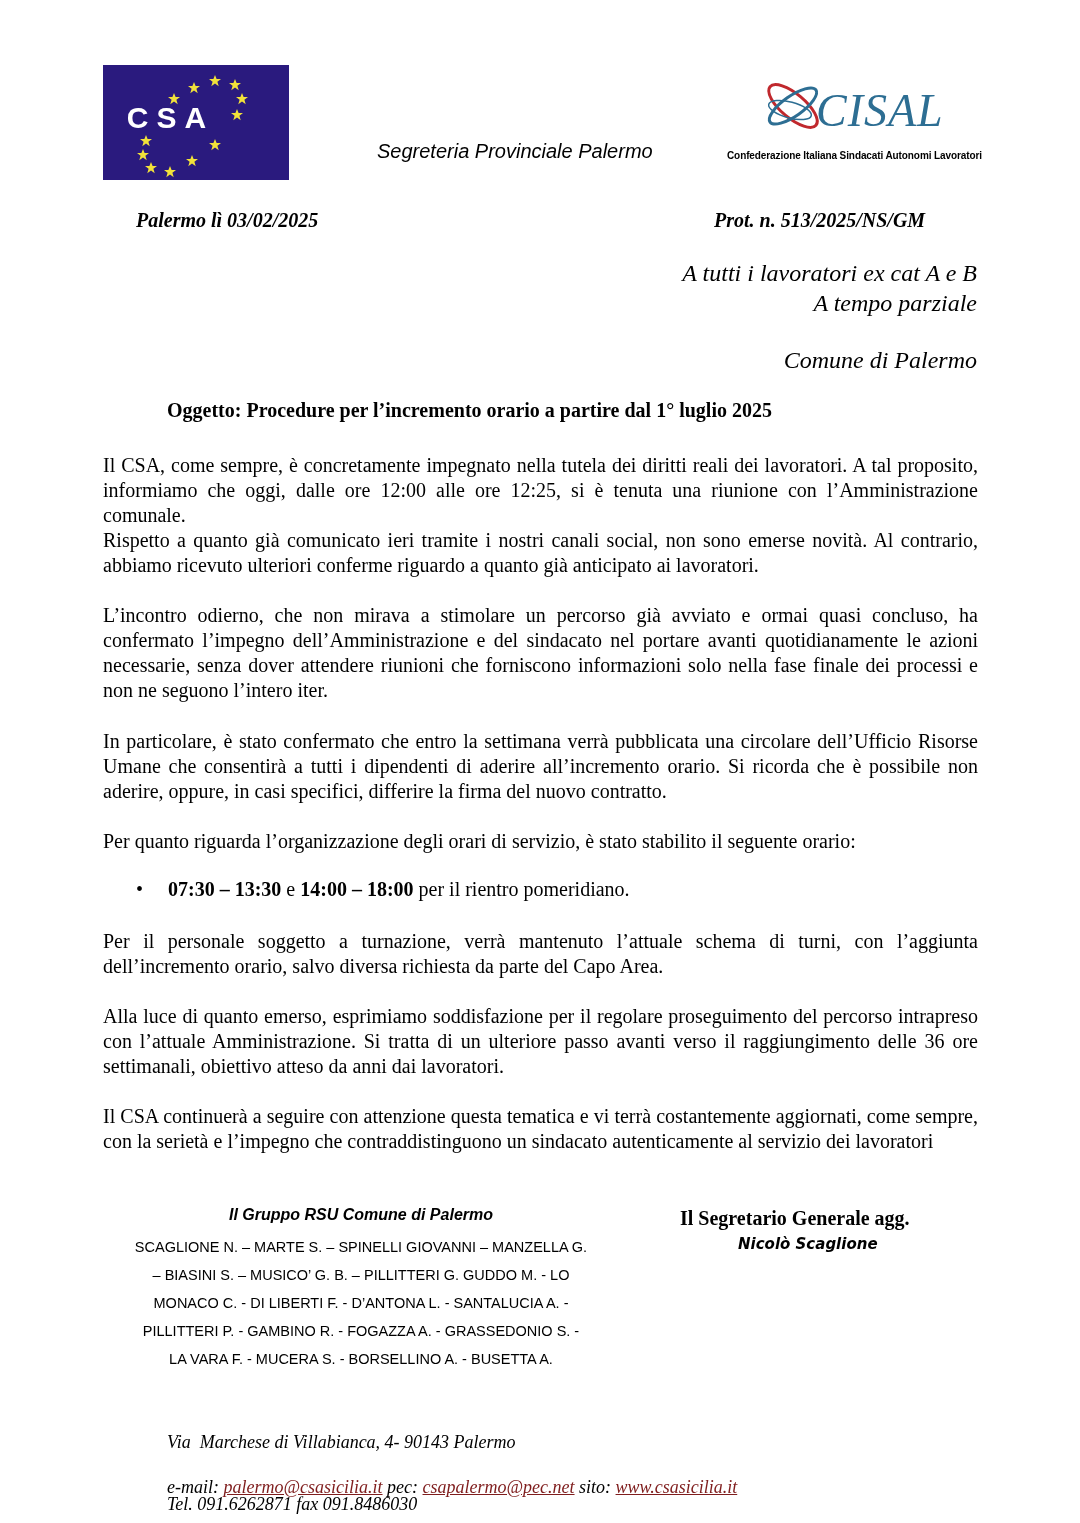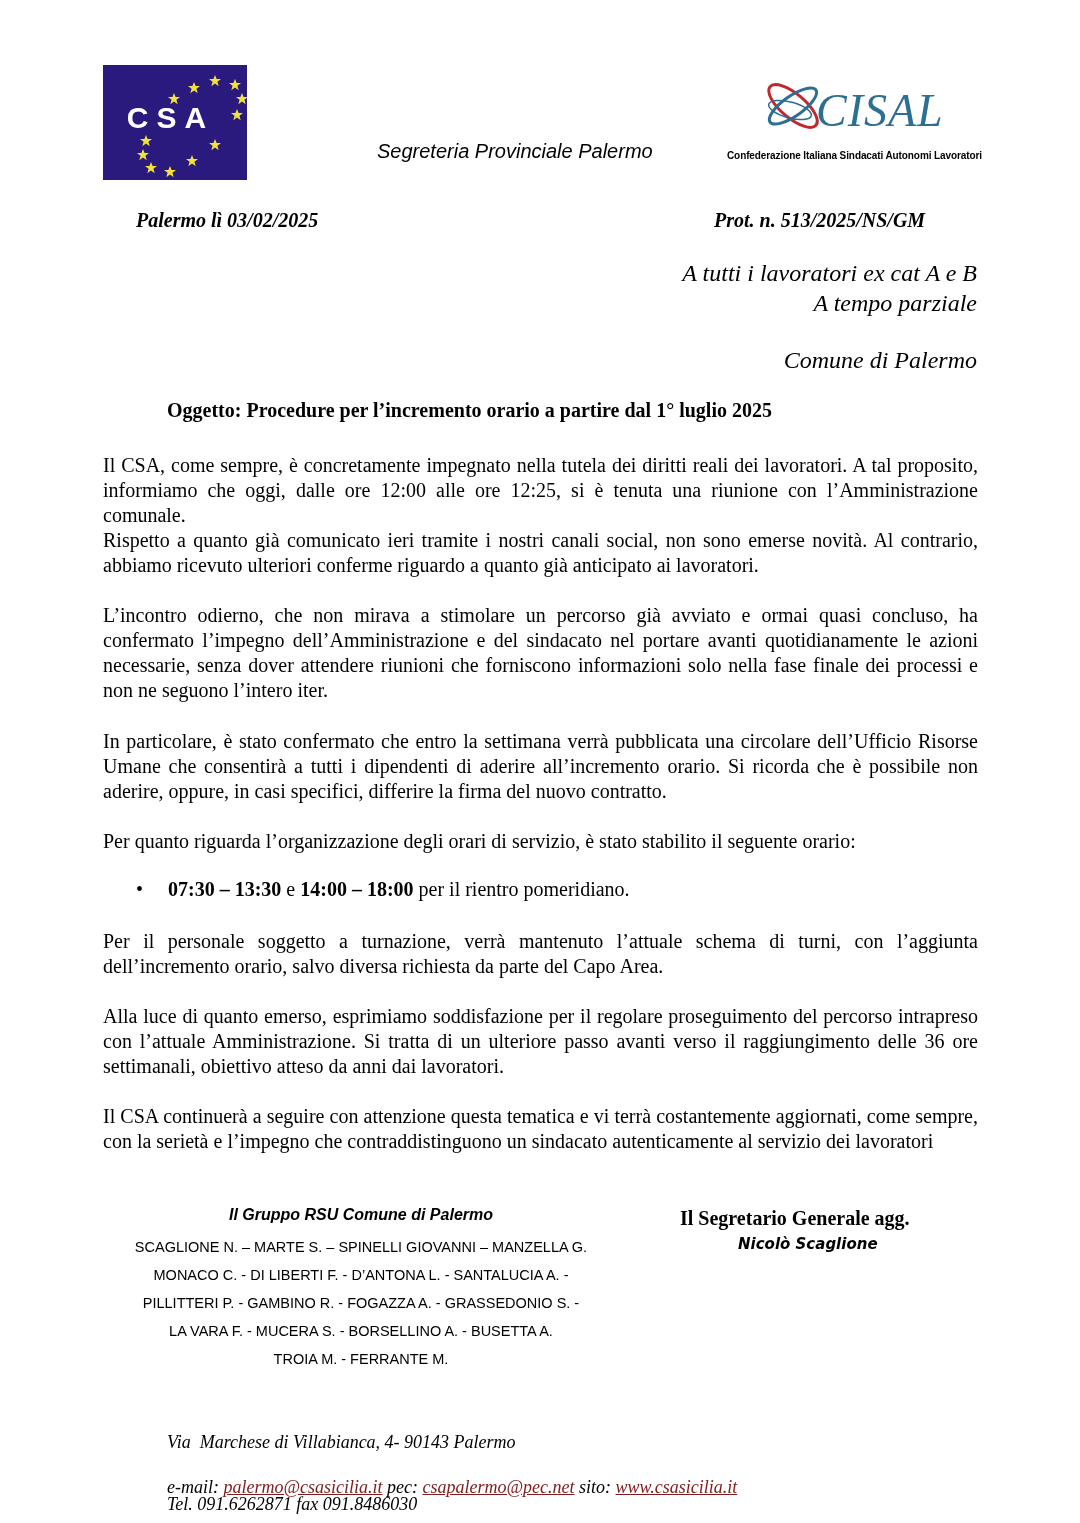--- a/index.html
+++ b/index.html
@@ -1,20 +1,20 @@
 <!DOCTYPE html>
 <html><head>
 <meta charset="utf-8">
 <style>
   html, body { margin: 0; padding: 0; background: #ffffff; }
   body { width: 1080px; height: 1523px; position: relative; overflow: hidden; color: #000; }
   .abs { position: absolute; }
 
   
-  #csa-logo { left: 103px; top: 65px; width: 144px; height: 115px; background: #2a1a7e; overflow: hidden; }
+  #csa-logo { left: 103px; top: 65px; width: 186px; height: 115px; background: #2a1a7e; overflow: hidden; }
   #csa-logo .letters { position: absolute; left: 0; top: 36px; width: 135px; text-align: center;
      font-family: "Liberation Sans", sans-serif; font-weight: bold; font-size: 30px; color: #fff; letter-spacing: 8px; }
   #csa-logo svg { position: absolute; left: 0; top: 0; }
 
   
   #cisal-logo { left: 760px; top: 70px; width: 200px; height: 70px; }
   #cisal-logo .word { position: absolute; left: 56px; top: 18px; font-family: "Liberation Serif", serif;
      font-style: italic; font-size: 46px; color: #2d6e93; letter-spacing: 1px; line-height: 1; }
   #cisal-sub { left: 727px; top: 150px; font-family: "Liberation Sans", sans-serif; font-weight: bold; font-size: 10px; white-space: nowrap; letter-spacing: -0.1px; }
 
@@ -104,24 +104,24 @@
 <div id="bullet" class="abs">•</div>
 <div id="bullet-text" class="abs"><b>07:30 – 13:30</b><span style="white-space:pre"> e </span><b>14:00 – 18:00</b><span style="white-space:pre"> per il rientro pomeridiano.</span></div>
 
 <div class="para" style="top:929px">Per il personale soggetto a turnazione, verrà mantenuto l’attuale schema di turni, con l’aggiunta dell’incremento orario, salvo diversa richiesta da parte del Capo Area.</div>
 <div class="para" style="top:1004px">Alla luce di quanto emerso, esprimiamo soddisfazione per il regolare proseguimento del percorso intrapreso con l’attuale Amministrazione. Si tratta di un ulteriore passo avanti verso il raggiungimento delle 36 ore settimanali, obiettivo atteso da anni dai lavoratori.</div>
 <div class="para" style="top:1104px">Il CSA continuerà a seguire con attenzione questa tematica e vi terrà costantemente aggiornati, come sempre, con la serietà e l’impegno che contraddistinguono un sindacato autenticamente al servizio dei lavoratori</div>
 
 <div id="rsu-title" class="abs">Il Gruppo RSU Comune di Palermo</div>
 <div id="rsu-names" class="abs">
   <div>SCAGLIONE N. – MARTE S. – SPINELLI GIOVANNI – MANZELLA G.</div>
+  <div>– BIASINI S. – MUSICO’ G. B. – PILLITTERI G. GUDDO M. - LO</div>
   <div>MONACO C. - DI LIBERTI F. - D’ANTONA L. - SANTALUCIA A. -</div>
   <div>PILLITTERI P. - GAMBINO R. - FOGAZZA A. - GRASSEDONIO S. -</div>
   <div>LA VARA F. - MUCERA S. - BORSELLINO A. - BUSETTA A.</div>
-  <div>TROIA M. - FERRANTE M.</div>
 </div>
 
 <div id="sig-role" class="abs">Il Segretario Generale agg.</div>
 <div id="sig-name" class="abs">Nicolò Scaglione</div>
 
 <div id="foot1" class="abs foot" style="white-space:pre">Via  Marchese di Villabianca, 4- 90143 Palermo</div>
 <div id="foot2" class="abs foot">Tel. 091.6262871 fax 091.8486030</div>
 <div id="foot3" class="abs foot"><span style="white-space:pre">e-mail: </span><a>palermo@csasicilia.it</a><span style="white-space:pre"> pec: </span><a>csapalermo@pec.net</a><span style="white-space:pre"> sito: </span><a>www.csasicilia.it</a></div>
 
 </body></html>

